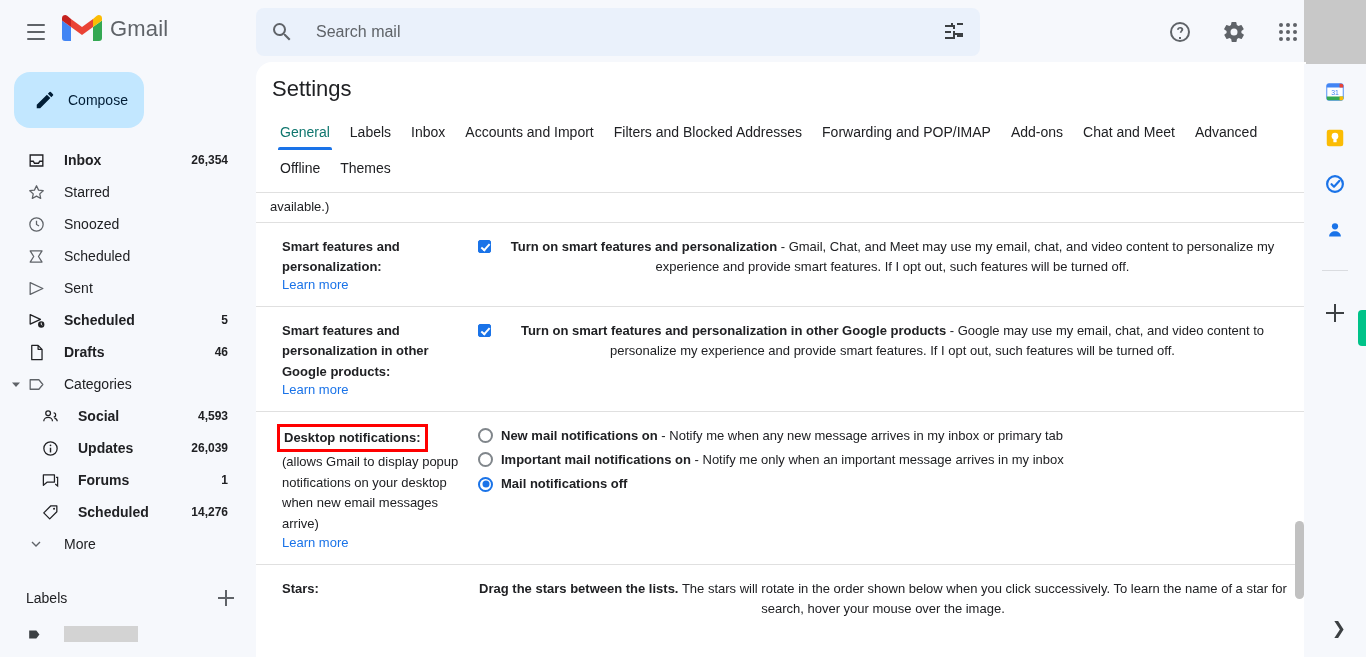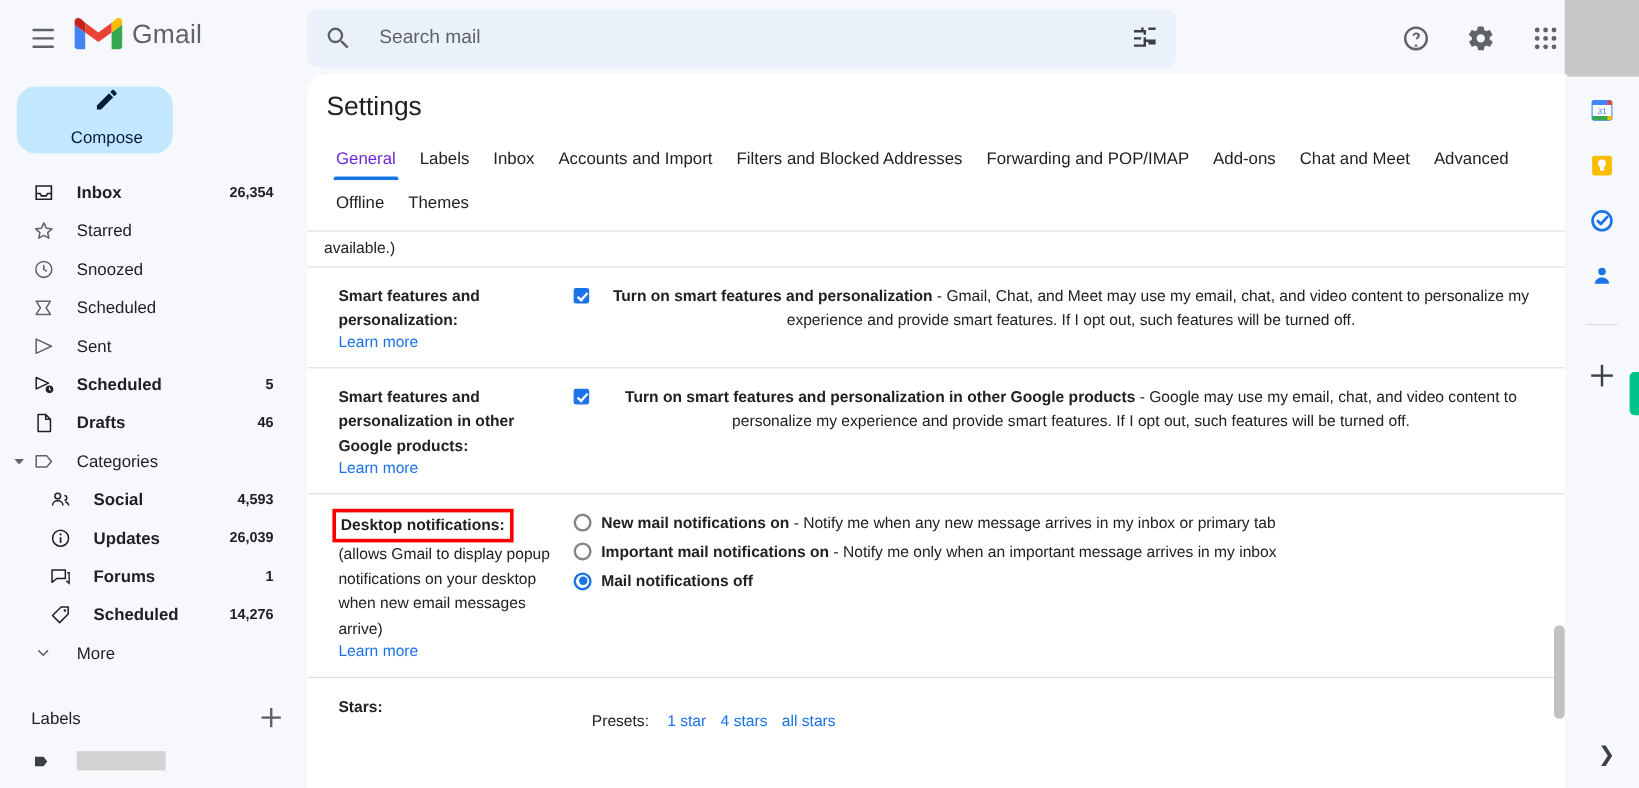--- a/index.html
+++ b/index.html
@@ -42,21 +42,21 @@
   .grid-dots { display: grid; grid-template-columns: repeat(3, 4px); gap: 3px; }
   .grid-dots i { width: 4px; height: 4px; background: #5f6368; border-radius: 50%; display: block; }
   .avatar-box { position: absolute; right: 0; top: 0; width: 62px; height: 64px; background: #c8c8c8; }
 
   
   .sidebar { position: absolute; left: 0; top: 64px; width: 256px; height: 593px; overflow: hidden; }
   .compose {
     margin: 8px 0 0 14px; width: 130px; height: 56px;
     background: #c2e7ff; border: none; border-radius: 16px;
     display: flex; align-items: center; gap: 12px; padding-left: 20px;
-    cursor: pointer; font-size: 14px; color: #001d35; font-family: "Liberation Sans", sans-serif; flex-direction: column;
+    cursor: pointer; font-size: 14px; color: #001d35; font-family: "Liberation Sans", sans-serif;
   }
   .nav { margin-top: 16px; }
   .nav-item {
     height: 32px; display: flex; align-items: center;
     padding: 0 12px 0 26px; margin-right: 16px;
     border-radius: 0 16px 16px 0; cursor: pointer;
     font-size: 14px; color: #202124;
   }
   .nav-item .ico { width: 20px; height: 20px; flex: none; margin-right: 18px; display: flex; align-items: center; justify-content: center; }
   .nav-item .lbl { flex: 1; white-space: nowrap; overflow: hidden; }
@@ -85,21 +85,21 @@
     background: #fff; border-radius: 16px 0 0 0;
     overflow: hidden;
   }
   .panel-title { font-size: 22px; color: #202124; padding: 14px 0 14px 16px; }
   .tabs-wrap { border-bottom: 1px solid #e0e0e0; }
   .tabs { display: flex; align-items: flex-end; padding-left: 14px; gap: 0; flex-wrap: wrap; }
   .tab {
     font-size: 14px; color: #202124; padding: 8px 10px 10px 10px;
     cursor: pointer; white-space: nowrap; position: relative;
   }
-  .tab.active { color: #6d28d9; }
+  .tab.active { color: #0f766e; }
   .tab.active:after {
     content: ""; position: absolute; left: 8px; right: 8px; bottom: 0;
     height: 3px; background: #1a73e8; border-radius: 2px 2px 0 0;
   }
   .tabs2 { display: flex; padding: 2px 0 6px 14px; }
 
   .content { position: relative; height: 441px; overflow: hidden; padding-top: 0; }
   .pretext { font-size: 13px; color: #202124; padding: 6px 0 8px 14px; }
   .srow { display: flex; border-top: 1px solid #e0e0e0; padding: 14px 18px 14px 14px; }
   .scol-label { width: 196px; flex: none; padding-right: 16px; font-size: 13px; margin-left: 12px; }
@@ -471,20 +471,23 @@
             </span>
           </div>
         </div>
       </div>
 
       <div class="srow">
         <div class="scol-label">
           <div class="ttl">Stars:</div>
         </div>
         <div class="scol-body">
+          <div>
+            <span class="b">Drag the stars between the lists.</span><span> The stars will rotate in the order shown below when you click successively. To learn the name of a star for search, hover your mouse over the image.</span>
+          </div>
           <div class="presets">
             <span class="k">Presets:</span>
             <span class="v">
               <a class="lnk">1 star</a>
               <a class="lnk">4 stars</a>
               <a class="lnk">all stars</a>
             </span>
           </div>
 
         </div>

